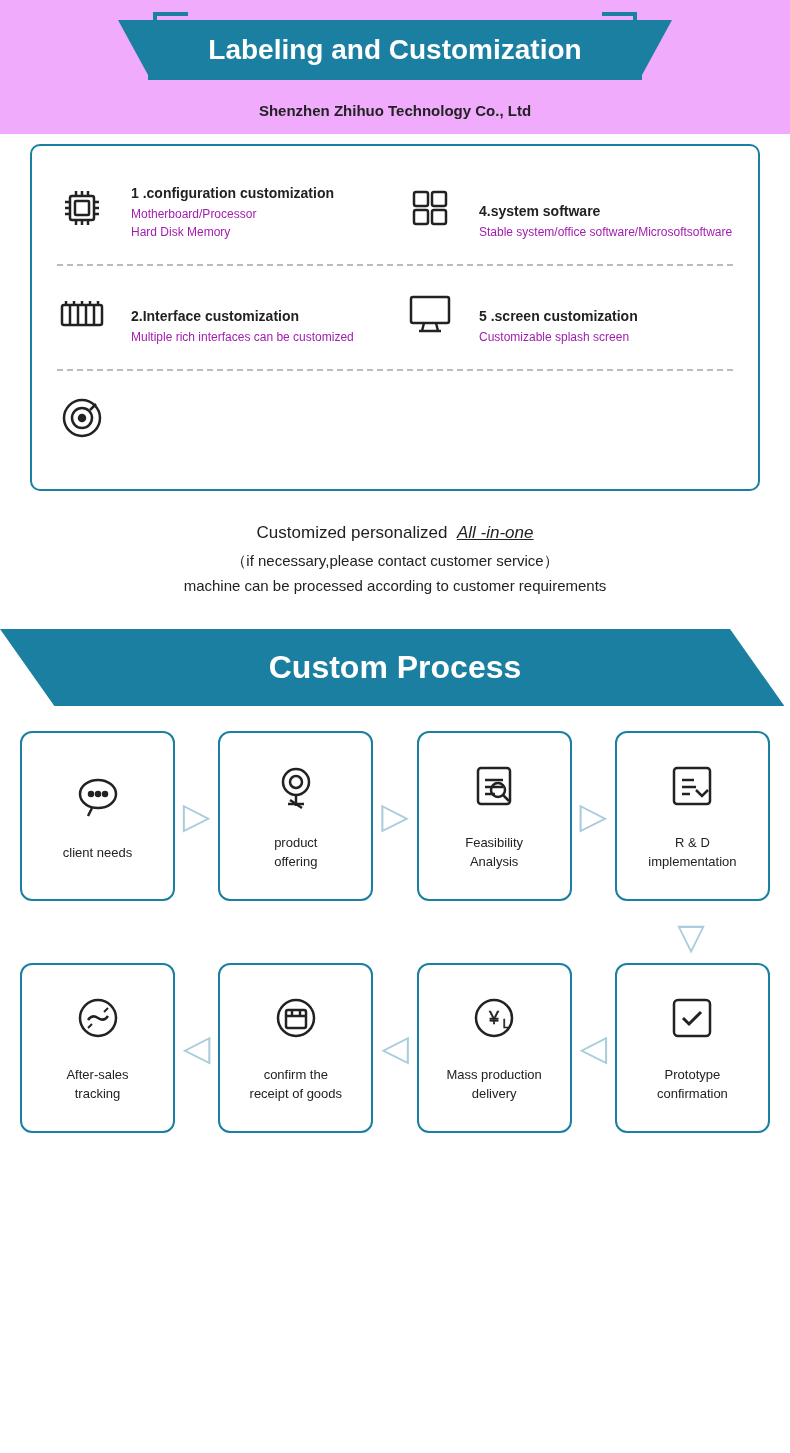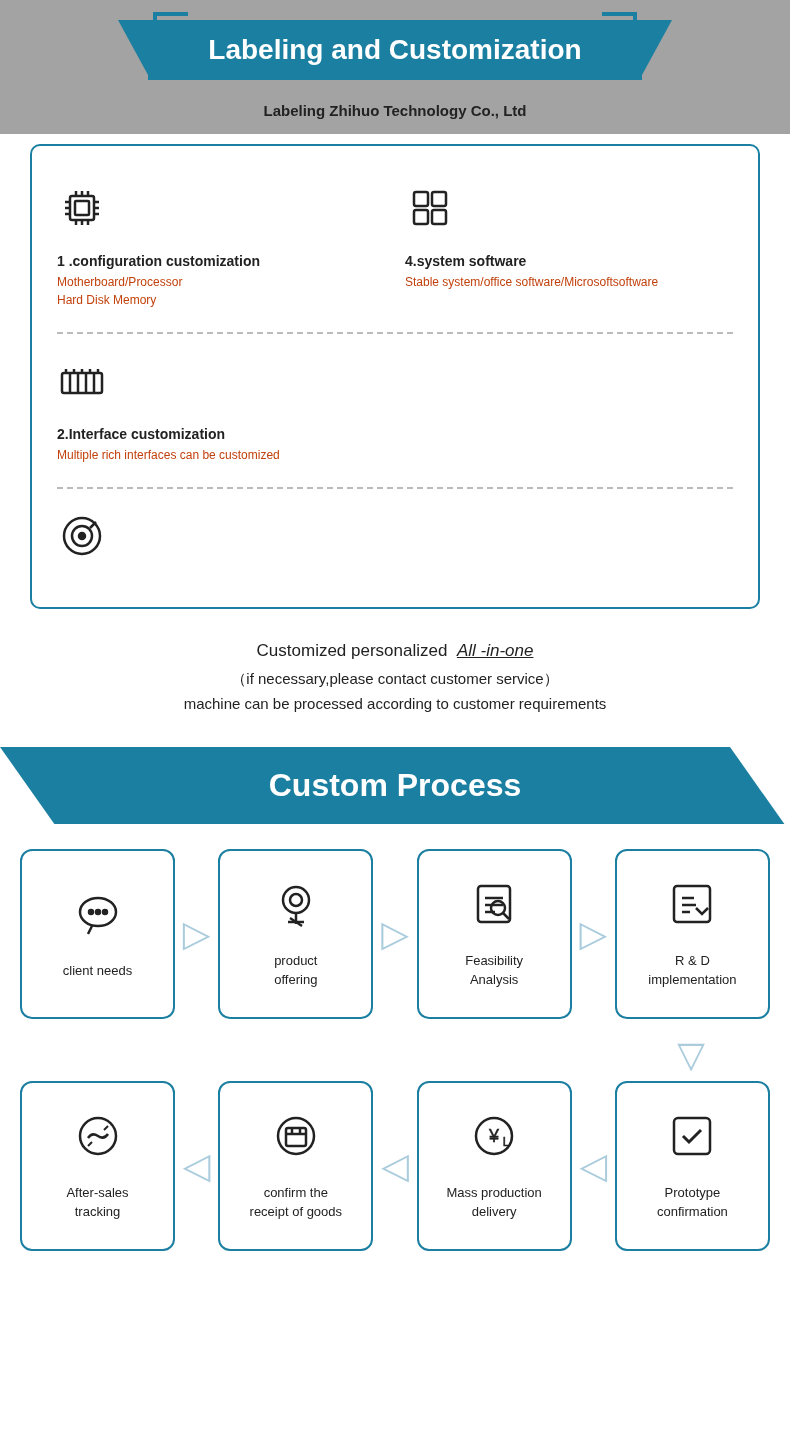--- a/index.html
+++ b/index.html
@@ -5,21 +5,21 @@
     * { margin: 0; padding: 0; box-sizing: border-box; }
     body {
       width: 790px;
       background: #fff;
       font-family: Arial, sans-serif;
       color: #222;
     }
 
     
     .header-section {
-      background: #a3a3a3;
+      background: #f0abfc;
       padding: 10px 0 5px 0;
       text-align: center;
       position: relative;
     }
     .banner-bg {
       background: #1a7fa0;
       padding: 14px 60px;
       position: relative;
       display: inline-block;
     }
@@ -62,39 +62,38 @@
       padding: 20px 15px;
     }
 
     .customization-grid {
       display: grid;
       grid-template-columns: 1fr 1fr;
       gap: 0;
     }
     .custom-item {
       display: flex;
-      align-items: flex-start;
+      align-items: flex-end;
       padding: 18px 10px;
-      gap: 12px;
-      flex-direction: column;
+      gap: 24px;
     }
     .custom-icon {
       font-size: 38px;
       flex-shrink: 0;
       width: 50px;
       text-align: center;
     }
     .custom-text h3 {
       font-size: 14px;
       font-weight: bold;
       margin-bottom: 4px;
     }
     .custom-text p {
       font-size: 12px;
-      color: #c2410c;
+      color: #a21caf;
       line-height: 1.5;
     }
     .dashed-divider {
       border: none;
       border-top: 2px dashed #bbb;
       margin: 5px 10px;
     }
 
     
     .description-section {
@@ -203,21 +202,21 @@
 <body>
 
 <div class="header-section">
   <div style="position:relative; display:inline-block; margin: 10px auto;">
     <div style="position:absolute; left:5px; top:-8px; width:35px; height:35px; border-top:4px solid #1a7fa0; border-left:4px solid #1a7fa0;"></div>
     <div style="position:absolute; right:5px; top:-8px; width:35px; height:35px; border-top:4px solid #1a7fa0; border-right:4px solid #1a7fa0;"></div>
     <div class="banner-bg">
       <span class="banner-title">Labeling and Customization</span>
     </div>
   </div>
-  <div class="subtitle">Labeling Zhihuo Technology Co., Ltd</div>
+  <div class="subtitle">Shenzhen Zhihuo Technology Co., Ltd</div>
 </div>
 
 <div class="content-box">
   <div class="customization-grid">
 
     <div class="custom-item">
       <div class="custom-icon">
         <svg class="svg-icon" viewBox="0 0 48 48" fill="none" stroke="#222" stroke-width="2.5">
           <rect x="12" y="12" width="24" height="24" rx="2"></rect>
           <rect x="17" y="17" width="14" height="14" rx="1"></rect>
@@ -273,20 +272,34 @@
           <line x1="24" y1="12" x2="24" y2="16"></line>
           <line x1="32" y1="12" x2="32" y2="16"></line>
           <line x1="40" y1="12" x2="40" y2="16"></line>
         </svg>
       </div>
       <div class="custom-text">
         <h3>2.Interface customization</h3>
         <p>Multiple rich interfaces can be customized</p>
       </div>
     </div>
+    <div class="custom-item">
+      <div class="custom-icon">
+        <svg class="svg-icon" viewBox="0 0 48 48" fill="none" stroke="#222" stroke-width="2.5">
+          <rect x="5" y="8" width="38" height="26" rx="2"></rect>
+          <line x1="18" y1="34" x2="16" y2="42"></line>
+          <line x1="30" y1="34" x2="32" y2="42"></line>
+          <line x1="13" y1="42" x2="35" y2="42"></line>
+        </svg>
+      </div>
+      <div class="custom-text">
+        <h3>5 .screen customization</h3>
+        <p>Customizable splash screen</p>
+      </div>
+    </div>
   </div>
 
   <hr class="dashed-divider">
 
   <div class="customization-grid">
 
     <div class="custom-item">
       <div class="custom-icon">
         <svg class="svg-icon" viewBox="0 0 48 48" fill="none" stroke="#222" stroke-width="2.5">
           <ellipse cx="24" cy="24" rx="18" ry="18"></ellipse>

